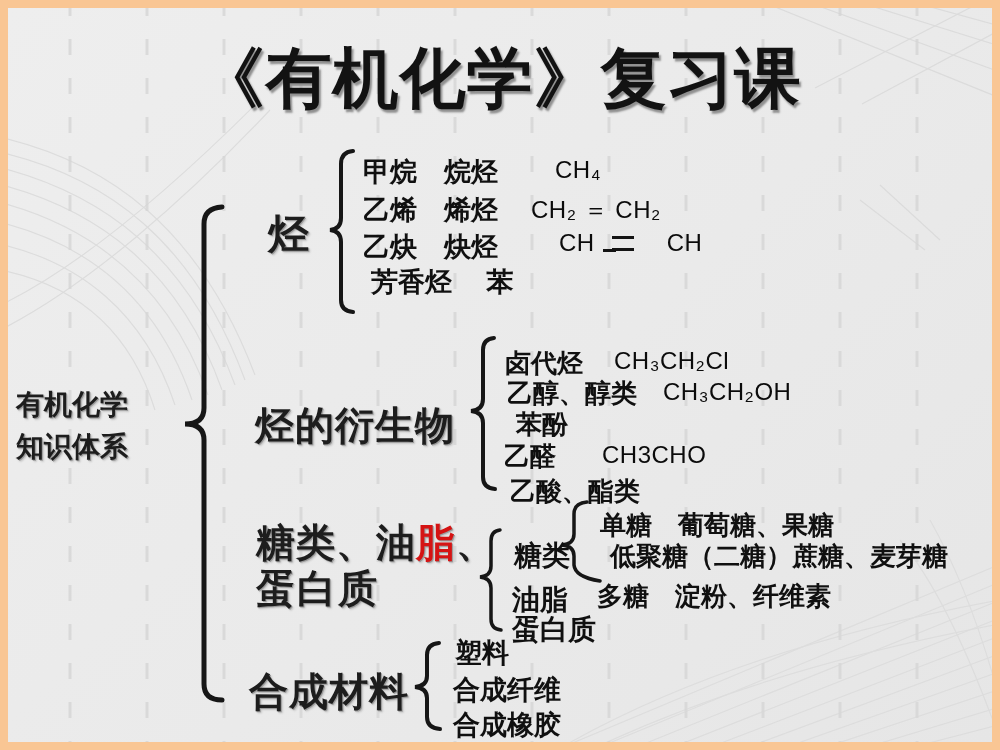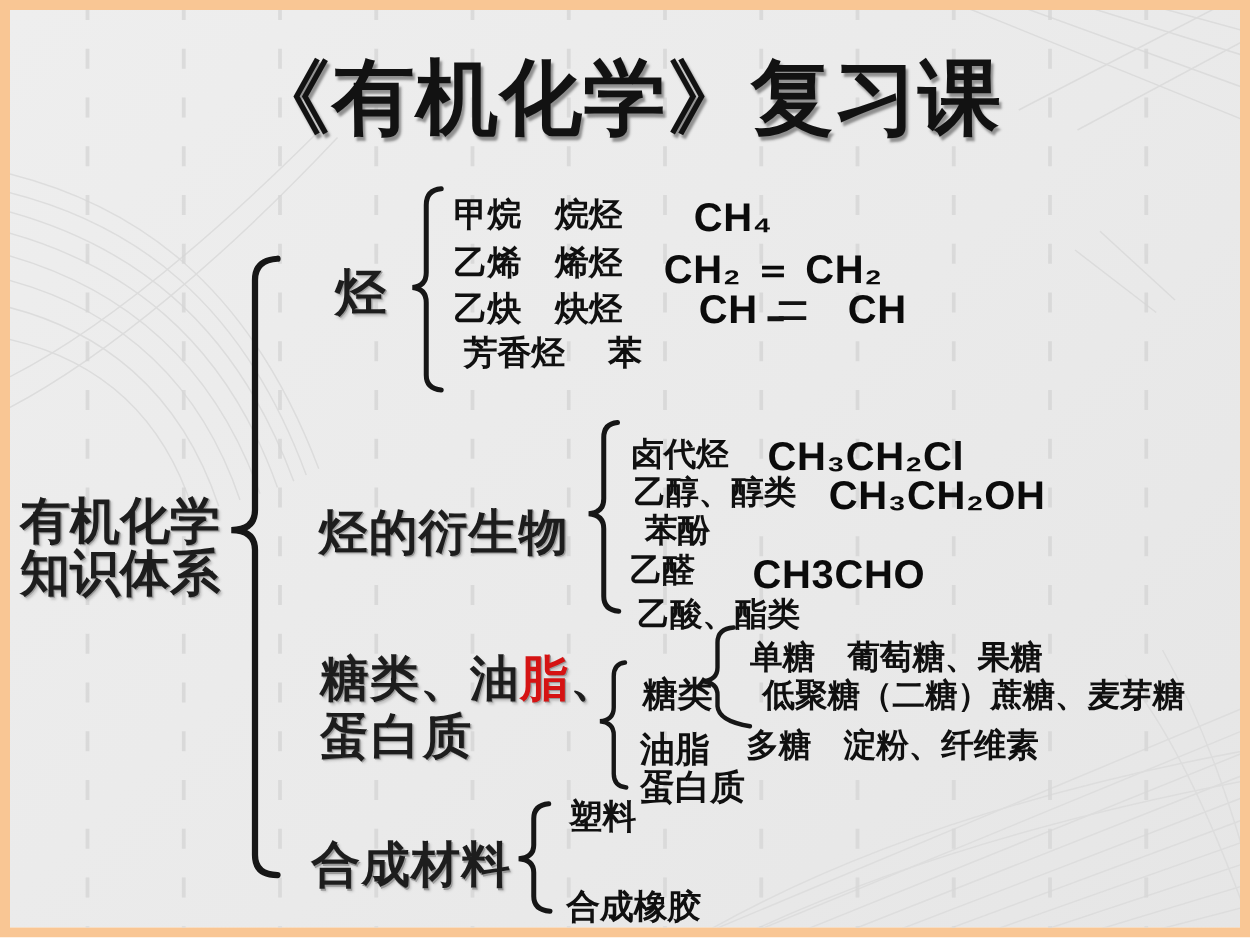--- a/index.html
+++ b/index.html
@@ -18,31 +18,31 @@
   .title{
     left:0;right:0;top:26px;text-align:center;
     font-size:66px;font-weight:700;color:#121212;
     text-shadow:2px 3px 2px #8f8f8f;
     letter-spacing:1px;
   }
   .h-label{
     font-weight:700;color:#1d1d1d;
     text-shadow:1px 1px 0 #9a9a9a,2px 2px 2px #c3c3c3;
   }
-  .root-label{left:8px;top:388px;font-size:40px;line-height:42px;}
+  .root-label{left:8px;top:376px;font-size:28px;line-height:42px;}
   .lbl-hyd{left:260px;top:199px;font-size:41px;}
   .lbl-der{left:247px;top:391px;font-size:39px;letter-spacing:1px;}
   .lbl-bio1{left:248px;top:508px;font-size:39px;letter-spacing:1px;}
   .lbl-bio2{left:248px;top:554px;font-size:39px;letter-spacing:2px;}
   .lbl-syn{left:241px;top:657px;font-size:39px;letter-spacing:1px;}
   .red{color:#d51313;}
   .item{font-weight:700;font-size:27px;color:#101010;}
   .item2{font-weight:700;font-size:26px;color:#101010;}
   .sub{font-weight:700;font-size:28px;color:#101010;}
-  .formula{font-weight:700;font-size:32px;color:#0b0b0b;letter-spacing:0.5px;text-align:center;}
+  .formula{font-weight:400;font-size:24px;color:#0b0b0b;letter-spacing:0.5px;text-align:center;}
   .acet{display:inline-flex;align-items:center;margin-left:34px;}
   .bond{position:relative;width:34px;height:24px;margin:0 30px 0 8px;display:inline-block;}
   .bond .low{position:absolute;left:0;bottom:3px;width:13px;height:3.5px;background:#141414;}
   .bond .eq{position:absolute;left:9px;top:5px;width:22px;height:9px;
             border-top:3.5px solid #141414;border-bottom:3.5px solid #141414;}
 </style>
 </head>
 <body>
 
 <div class="slide">
@@ -154,15 +154,16 @@
   <div class="abs h-label lbl-bio2">蛋白质</div>
   <div class="abs sub" style="left:506px;top:529px">糖类</div>
   <div class="abs item2" style="left:592px;top:500px">单糖　葡萄糖、果糖</div>
   <div class="abs item2" style="left:602px;top:531px">低聚糖（二糖）蔗糖、麦芽糖</div>
   <div class="abs item2" style="left:589px;top:571px">多糖　淀粉、纤维素</div>
   <div class="abs sub" style="left:504px;top:573px">油脂</div>
   <div class="abs sub" style="left:504px;top:603px">蛋白质</div>
 
   <div class="abs h-label lbl-syn">合成材料</div>
   <div class="abs item" style="left:447px;top:627px">塑料</div>
+  <div class="abs item" style="left:445px;top:664px">合成纤维</div>
   <div class="abs item" style="left:445px;top:699px">合成橡胶</div>
 
 </div>
 
 </body></html>

